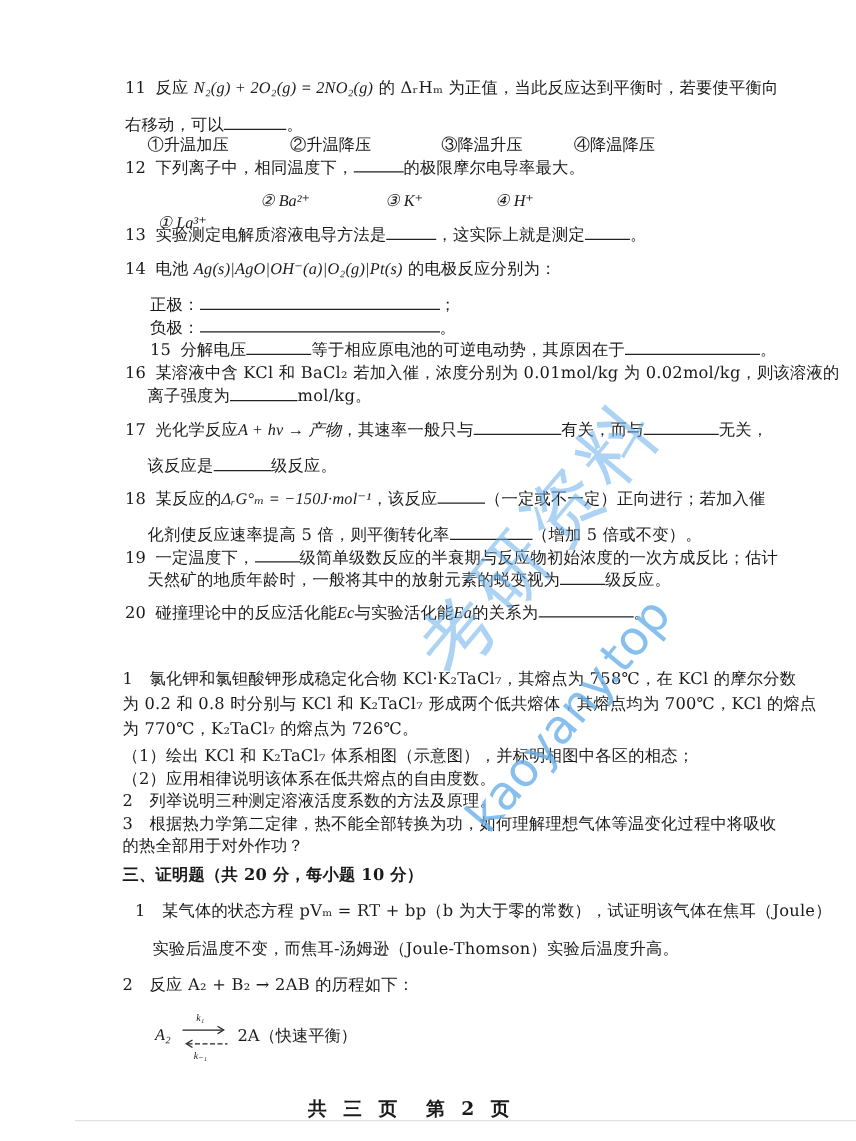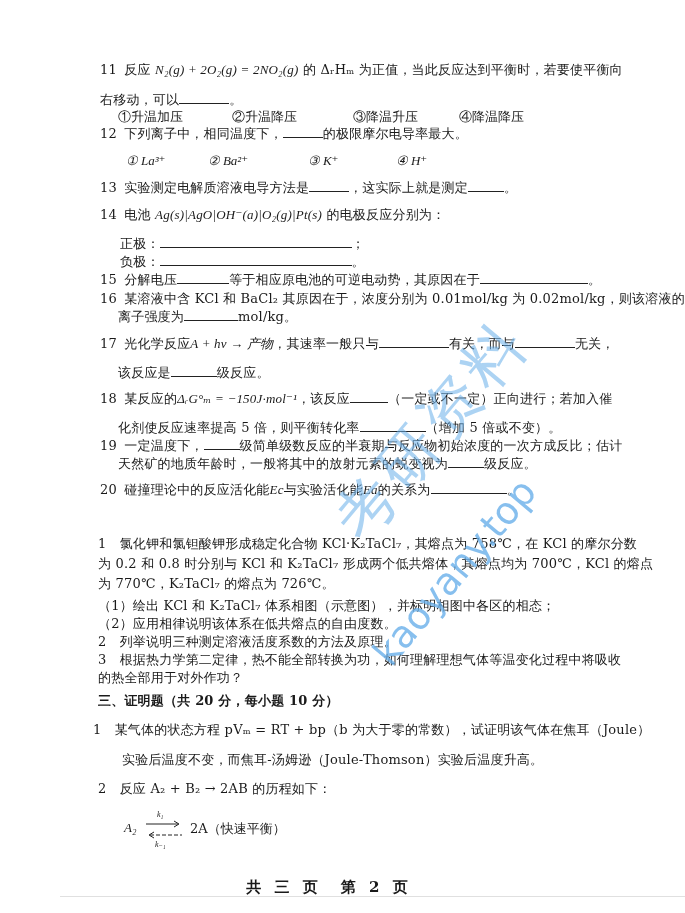--- a/index.html
+++ b/index.html
@@ -42,21 +42,21 @@
   </div>
   <div class="opt" style="left:118px; top:109px;">①升温加压</div>
   <div class="opt" style="left:232px; top:109px;">②升温降压</div>
   <div class="opt" style="left:353px; top:109px;">③降温升压</div>
   <div class="opt" style="left:459px; top:109px;">④降温降压</div>
 
   <div class="line" style="top:126px;">
     <span class="num">12</span>
     <span>下列离子中，相同温度下，</span><span class="blank" style="width:40px"></span><span>的极限摩尔电导率最大。</span>
   </div>
-  <div class="opt m" style="left:126px; top:153px;">① La³⁺</div>
+  <div class="opt m" style="left:126px; top:170px;">① La³⁺</div>
   <div class="opt m" style="left:208px; top:153px;">② Ba²⁺</div>
   <div class="opt m" style="left:308px; top:153px;font-style:italic;">③ K⁺</div>
   <div class="opt m" style="left:396px; top:153px;">④ H⁺</div>
 
   <div class="line" style="top:180px;">
     <span class="num">13</span>
     <span>实验测定电解质溶液电导方法是</span><span class="blank" style="width:40px"></span><span>，这实际上就是测定</span><span class="blank" style="width:36px"></span><span>。</span>
   </div>
 
   <div class="line" style="top:207px;">
@@ -65,28 +65,28 @@
     <span class="m">Ag(s)|AgO|OH⁻(a)|O₂(g)|Pt(s)</span>
     <span>的电极反应分别为：</span>
   </div>
   <div class="line" style="left:120px; top:236px;">
     <span>正极：</span><span class="blank" style="width:192px"></span><span>；</span>
   </div>
   <div class="line" style="left:120px; top:254px;">
     <span>负极：</span><span class="blank" style="width:192px"></span><span>。</span>
   </div>
 
-  <div class="line" style="top:272px;">
+  <div class="line" style="top:272px;margin-left:20px;">
     <span class="num">15</span>
     <span>分解电压</span><span class="blank" style="width:52px"></span><span>等于相应原电池的可逆电动势，其原因在于</span><span class="blank" style="width:108px"></span><span>。</span>
   </div>
 
   <div class="line" style="top:291px;">
     <span class="num">16</span>
-    <span>某溶液中含 KCl 和 BaCl₂ 其原因在于，浓度分别为 0.01mol/kg 为 0.02mol/kg，则该溶液的</span>
+    <span>某溶液中含 KCl 和 BaCl₂ 若加入催，浓度分别为 0.01mol/kg 为 0.02mol/kg，则该溶液的</span>
   </div>
   <div class="line" style="left:118px; top:309px;">
     <span>离子强度为</span><span class="blank" style="width:54px"></span><span>mol/kg。</span>
   </div>
 
   <div class="line" style="top:336px;">
     <span class="num">17</span>
     <span>光化学反应</span><span class="m">A + hν → 产物</span><span>，其速率一般只与</span><span class="blank" style="width:70px"></span><span>有关，而与</span><span class="blank" style="width:60px"></span><span>无关，</span>
   </div>
   <div class="line" style="left:118px; top:365px;">
@@ -117,21 +117,21 @@
   <div class="line" style="left:98px; top:536px;">1　氯化钾和氯钽酸钾形成稳定化合物 KCl·K₂TaCl₇，其熔点为 758℃，在 KCl 的摩尔分数</div>
   <div class="line" style="left:98px; top:556px;">为 0.2 和 0.8 时分别与 KCl 和 K₂TaCl₇ 形成两个低共熔体，其熔点均为 700℃，KCl 的熔点</div>
   <div class="line" style="left:98px; top:576px;">为 770℃，K₂TaCl₇ 的熔点为 726℃。</div>
   <div class="line" style="left:98px; top:598px;">（1）绘出 KCl 和 K₂TaCl₇ 体系相图（示意图），并标明相图中各区的相态；</div>
   <div class="line" style="left:98px; top:616px;">（2）应用相律说明该体系在低共熔点的自由度数。</div>
   <div class="line" style="left:98px; top:634px;">2　列举说明三种测定溶液活度系数的方法及原理。</div>
   <div class="line" style="left:98px; top:652px;">3　根据热力学第二定律，热不能全部转换为功，如何理解理想气体等温变化过程中将吸收</div>
   <div class="line" style="left:98px; top:670px;">的热全部用于对外作功？</div>
 
   <div class="line head" style="left:98px; top:693px;">三、证明题（共 20 分，每小题 10 分）</div>
-  <div class="line" style="left:93px; top:722px;">1　某气体的状态方程 pVₘ = RT + bp（b 为大于零的常数），试证明该气体在焦耳（Joule）</div>
+  <div class="line" style="left:108px; top:722px;">1　某气体的状态方程 pVₘ = RT + bp（b 为大于零的常数），试证明该气体在焦耳（Joule）</div>
   <div class="line" style="left:122px; top:752px;">实验后温度不变，而焦耳-汤姆逊（Joule-Thomson）实验后温度升高。</div>
   <div class="line" style="left:98px; top:781px;">2　反应 A₂ + B₂ → 2AB 的历程如下：</div>
 
   <div class="arrow-block">
     <span class="m" style="position:absolute; left:0; top:8px;">A₂</span>
     <span class="m" style="position:absolute; left:33px; top:-2px; font-size:8px;">k₁</span>
     <svg style="position:absolute; left:20px; top:6px;" width="40" height="22">
       <line x1="2" y1="6" x2="34" y2="6" stroke="#222" stroke-width="1"></line>
       <polyline points="30,3 35,6 30,9" fill="none" stroke="#222" stroke-width="1"></polyline>
       <line x1="6" y1="17" x2="38" y2="17" stroke="#222" stroke-width="1" stroke-dasharray="4,2"></line>

